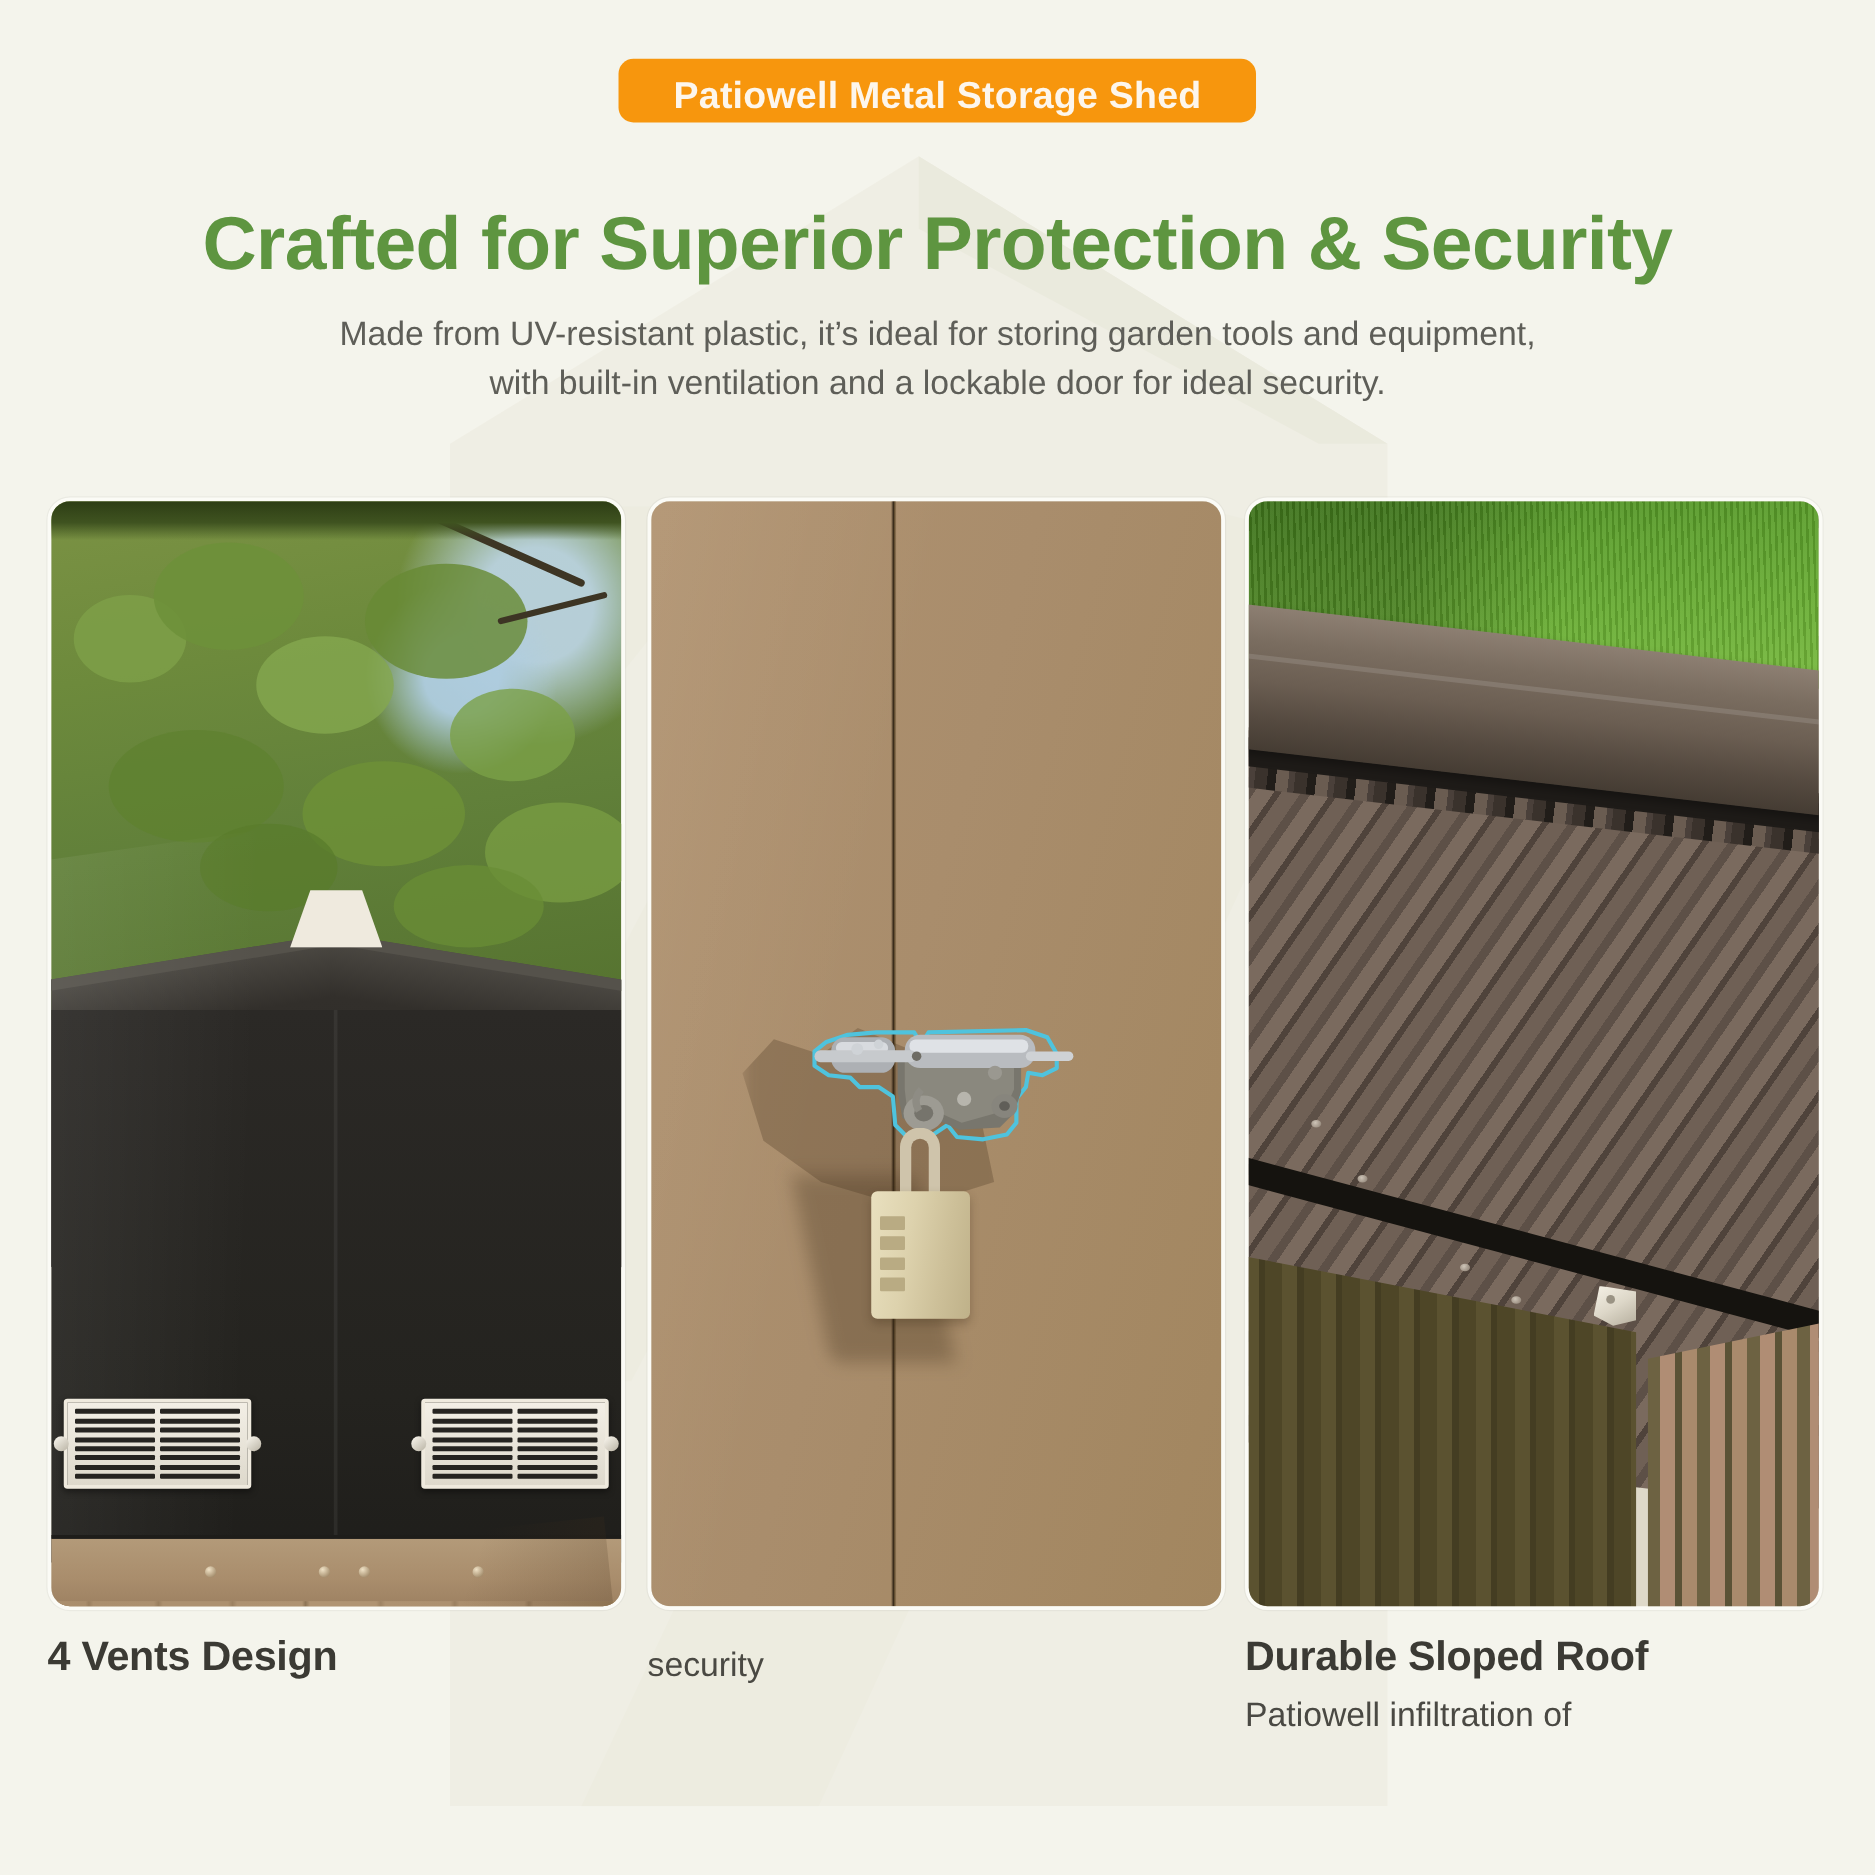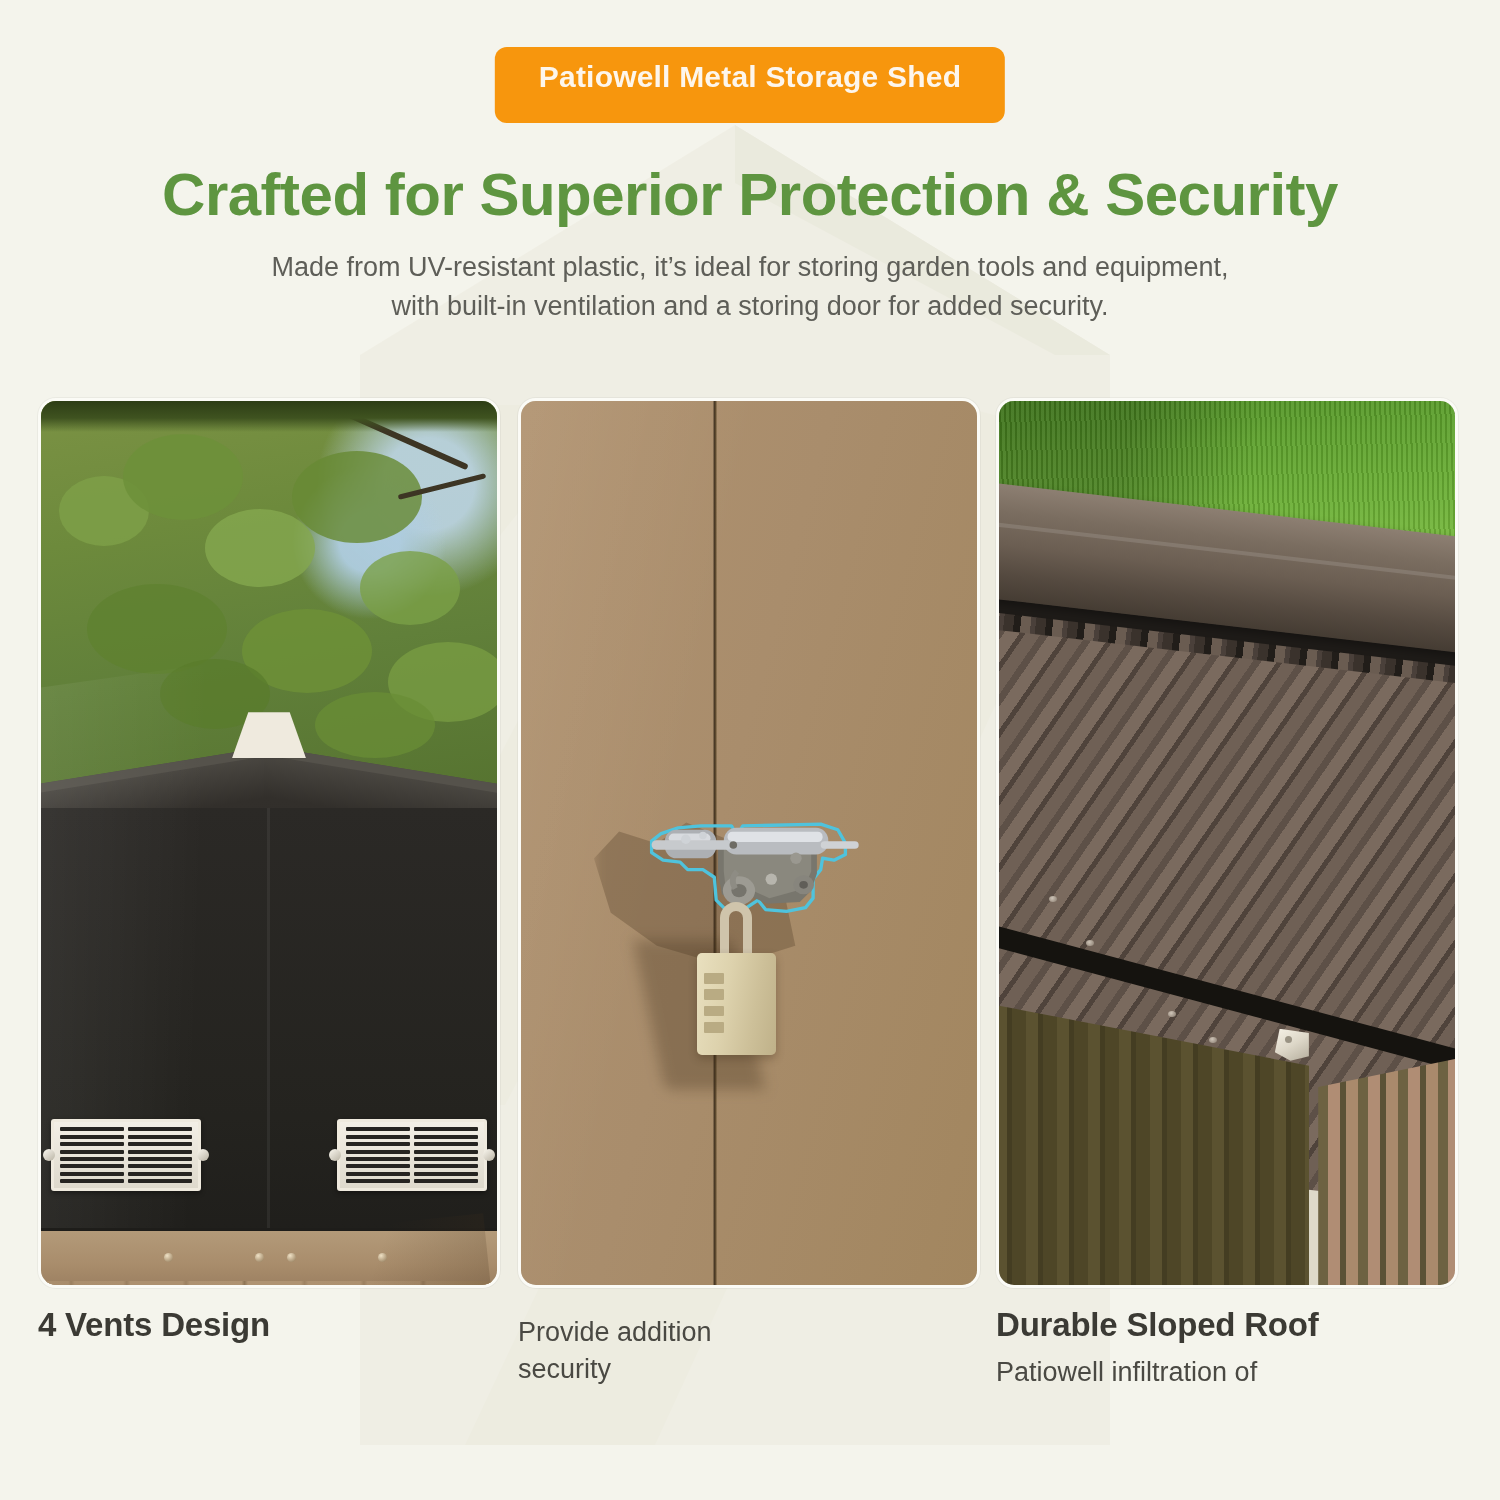--- a/index.html
+++ b/index.html
@@ -17,21 +17,21 @@
     position:absolute;left:355px;top:105px;width:760px;height:1340px;
     opacity:.55;
   }
   .wm-house svg{width:100%;height:100%;display:block;}
 
   
   .badge{
     position:absolute;left:50%;top:47px;transform:translateX(-50%);
     background:#f7960d;color:#fdf6ec;
     border-radius:12px;
-    padding:13px 44px 29px;
+    padding:13px 44px 4px;
     font-size:30px;font-weight:700;letter-spacing:.2px;
     white-space:nowrap;
   }
 
   
   .headline{
     position:absolute;left:0;right:0;top:160px;text-align:center;
     color:#5e9540;font-size:60px;font-weight:700;letter-spacing:-.5px;
   }
   .subcopy{
@@ -300,21 +300,21 @@
       </g>
     </svg>
   </div>
 </div>
 
 <div class="badge">Patiowell Metal Storage Shed</div>
 
 <h1 class="headline">Crafted for Superior Protection &amp; Security</h1>
 <p class="subcopy">
   <span>Made from UV-resistant plastic, it’s ideal for storing garden tools and equipment,</span>
-  <span>with built-in ventilation and a storing door for added security.</span>
+  <span>with built-in ventilation and a lockable door for ideal security.</span>
 </p>
 
 <div class="panels">
 
   <div class="panel p1">
     <div class="scene">
       <div class="sky1">
         <div class="foliage">
           <div class="leaf" style="left:4%;top:18%;width:90px;height:70px;background:#7ea048;opacity:.8"></div>
           <div class="leaf" style="left:18%;top:8%;width:120px;height:86px;background:#6d9039;opacity:.85"></div>
@@ -487,21 +487,20 @@
     </div>
   </div>
 </div>
 
 <div class="captions">
   <div class="cap c1">
     <div class="cap-title">4 Vents Design</div>
   </div>
   <div class="cap c2">
     <div class="cap-sub">
-      <span>Provide addition</span>
       <span>security</span>
     </div>
   </div>
   <div class="cap c3">
     <div class="cap-title">Durable Sloped Roof</div>
     <div class="cap-sub">
       <span>Patiowell infiltration of</span>
     </div>
   </div>
 </div>

